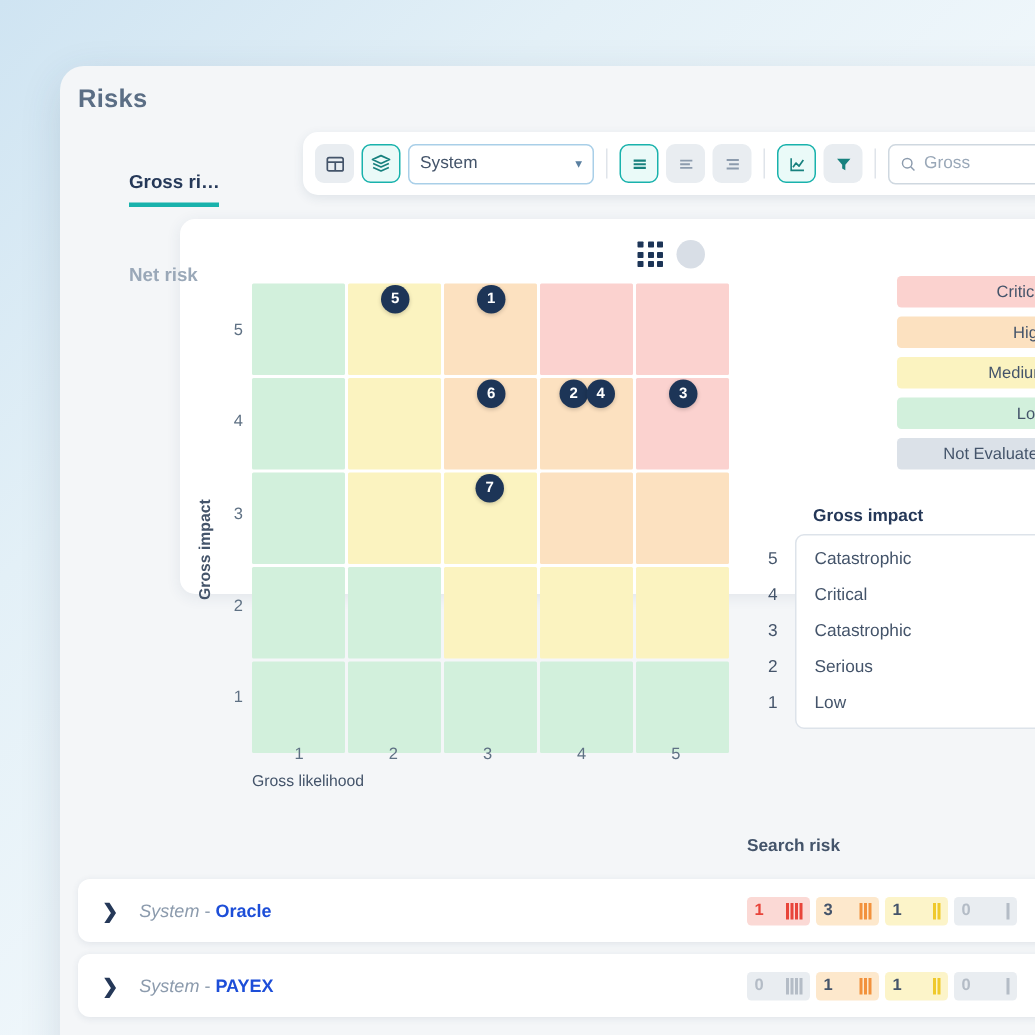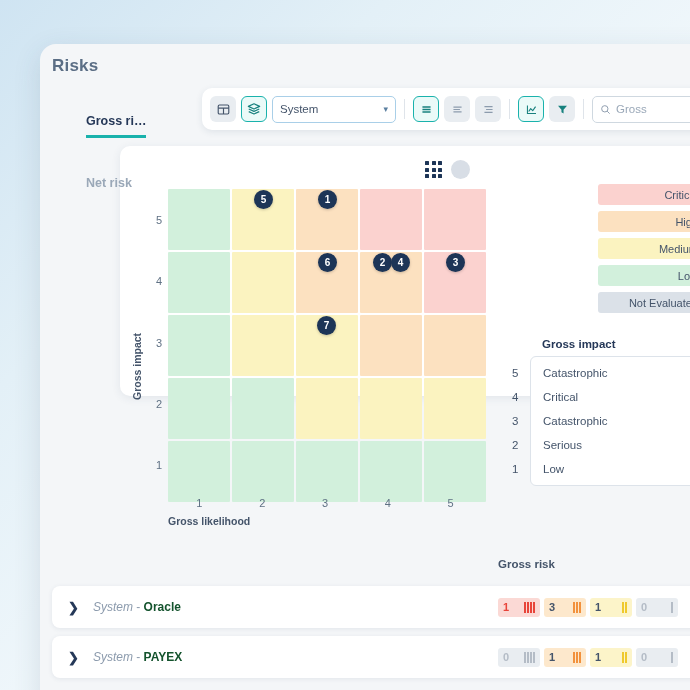--- a/index.html
+++ b/index.html
@@ -95,21 +95,21 @@
 
   
   #heat-wrap { position: absolute; left: 168px; top: 189px; }
   #heat-grid { display: grid; grid-template-columns: repeat(5, 62px); grid-template-rows: repeat(5, 61px); gap: 2px; }
   .cell { border-radius: 1px; }
 
   .ylabels { position: absolute; left: 148px; top: 189px; height: 307px; display:flex; flex-direction: column; }
   .ylabels span { flex:1; display:flex; align-items:center; justify-content:flex-end; font-size: 11px; color: #5f7184; width: 14px;}
   .xlabels { position: absolute; left: 168px; top: 497px; width: 314px; display:flex; }
   .xlabels span { flex:1; text-align:center; font-size: 11px; color: #5f7184; }
-  #xaxis-title { position:absolute; left: 168px; top: 515px; font-size: 10.5px; font-weight:bold; color:#44546a;}
+  #xaxis-title { position:absolute; left: 168px; top: 515px; font-size: 10.5px; font-weight:normal; color:#44546a;}
   #yaxis-title {
     position: absolute; left: 131px; top: 400px;
     font-size: 10.5px; font-weight:bold; color:#44546a;
     transform: rotate(-90deg); transform-origin: left top; white-space:nowrap;
   }
 
   .marker {
     position: absolute;
     width: 19px; height: 19px; border-radius: 50%;
     background: #1d3557; color:#fff;
@@ -146,21 +146,21 @@
   .list-row {
     position:absolute; left: 52px; width: 660px; height: 42px;
     background:#fff; border-radius:8px;
     box-shadow: 0 1px 5px rgba(40,70,100,.09);
     display:flex; align-items:center;
   }
   .chev-right { margin-left: 16px; font-size: 13px; color:#253858; font-weight:bold; }
   .row-label { margin-left: 14px; font-size: 12px; }
   .row-label .sys { font-style: italic; color: #8c9bad; }
   .row-label .dash { color:#8c9bad; }
-  .row-label .name { font-weight: bold; color: #14532d; }
+  .row-label .name { font-weight: bold; color: #1d4ed8; }
   .badges { position:absolute; left: 446px; display:flex; gap: 4px; }
   .badge {
     height: 19px; min-width: 42px;
     border-radius: 3px;
     display:flex; align-items:center; justify-content:space-between;
     padding: 0 5px;
     font-size: 11px; font-weight:bold;
   }
   .bars { display:flex; gap: 1.5px; }
   .bars i { display:block; width: 1.6px; height: 11px; }
@@ -347,21 +347,21 @@
           <span class="lbl">Serious</span>
         </div>
         <div class="impact-row">
           <span class="impact-num">1</span>
           <span class="lbl">Low</span>
         </div>
       </div>
   </div>
 </div>
 
-<div id="gross-risk-hdr">Gross risk</div>
+<div id="gross-risk-hdr">Search risk</div>
 <div id="list-rows">
     <div class="list-row" style="top: 586px;">
       <span class="chev-right">❯</span>
       <span class="row-label"><span class="sys">System</span> <span class="dash">-</span> <span class="name">Oracle</span></span>
       <span class="badges">
         <div class="badge" style="background:#fbd9d5">
           <span style="color:#e8443a">1</span>
           <span class="bars">
             <i style="background:#e8443a"></i>
             <i style="background:#e8443a"></i>

